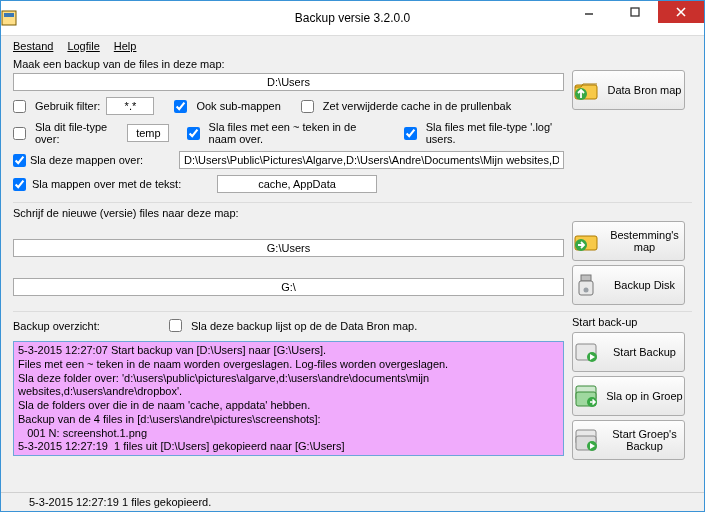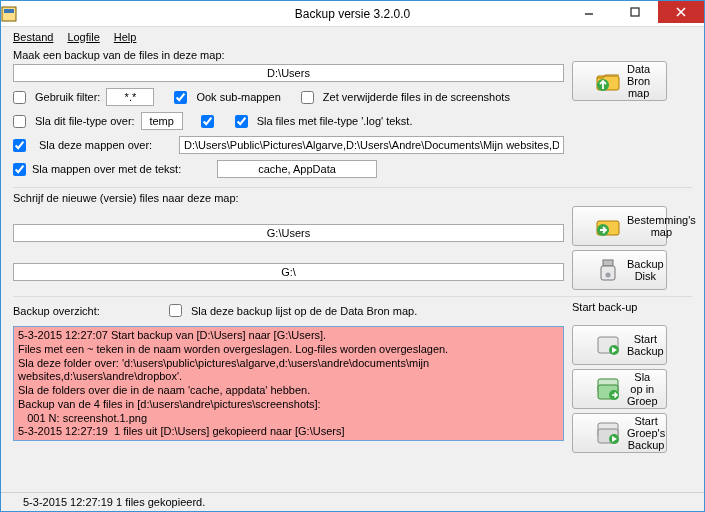--- a/index.html
+++ b/index.html
@@ -8,21 +8,21 @@
 
   .window {
     width: 705px; height: 512px;
     border: 1px solid #3a93d6;
     background: #f0f0f0;
     display: flex; flex-direction: column;
     position: relative;
   }
 
   .titlebar {
-    height: 26px; background: #fff;
+    height: 35px; background: #fff;
     border-bottom: 1px solid #dcdcdc;
     display: flex; align-items: center;
     position: relative;
   }
   .titlebar-title { position:absolute; left:0; right:0; text-align:center; font-size:12px; color:#000; pointer-events:none;}
   .titlebar-icon { width:16px; height:16px; margin-right:6px; }
   .win-buttons { position:absolute; right:0; top:0; height:22px; display:flex;}
   .win-btn { width:46px; height:22px; display:flex; align-items:center; justify-content:center; font-size:12px;}
   .win-btn.min, .win-btn.max { background:#fff; color:#333;}
   .win-btn.close { background:#c9302c; color:#fff;}
@@ -49,54 +49,54 @@
     text-align:center;
   }
   input[type=checkbox] { width:13px; height:13px; margin:0 3px 0 0; }
 
   .side-col {
     width: 120px;
     display:flex; flex-direction:column; gap:4px;
   }
 
   .big-btn {
-    width: 95px; height:40px;
+    width: 113px; height:40px;
     border:1px solid #acacac; border-radius:3px;
     background: linear-gradient(#fdfdfd,#e8e8e8);
     display:flex; align-items:center; gap:6px;
-    padding: 0 22px;
+    padding: 0 0;
     font-size:11px; color:#000;
     cursor:pointer;
     text-align:left; line-height:1.1;
   }
   .big-btn .bicon { width:26px; height:26px; flex-shrink:0; border-radius:50%; display:flex; align-items:center; justify-content:center; position:relative;}
   .big-btn .blabel { flex:1; text-align:center; }
 
   .main-and-side { display:flex; gap:8px; align-items:flex-start; }
   .main-col { flex:1; display:flex; flex-direction:column; }
 
   .wide-input { width: 100%; }
   .log-area {
     width:100%; height:115px;
-    border:1px solid #6ca6d9; background:#fca5a5;
+    border:1px solid #6ca6d9; background:#f0abfc;
     font-size:11px; padding:2px 4px;
     white-space:pre-wrap; overflow:auto;
     line-height:1.25;
   }
 
   .statusbar {
     border-top:1px solid #d0d0d0;
-    padding: 3px 22px; font-size:11px; color:#000;
+    padding: 3px 28px; font-size:11px; color:#000;
     background:#f0f0f0;
   }
 
   .folder-icon svg, .disk-icon svg, .play-icon svg { display:block; }
 
   .thinhr { border:none; border-top:1px solid #dcdcdc; margin:6px 0 4px 0; }
-  .skip-folders-label-cell { display:flex; align-items:center; gap:10px; min-width:160px;}
+  .skip-folders-label-cell { display:flex; align-items:center; gap:1px; min-width:160px;}
 </style>
 </head>
 <body>
 
 <div class="window">
 
   <div class="titlebar">
     <span class="titlebar-icon">
       <svg width="16" height="16">
           <rect x="1" y="1" width="14" height="14" fill="#ffe08a" stroke="#7a5c00"></rect>
@@ -141,32 +141,33 @@
 
         <div class="row">
           <input type="checkbox" style="">
           <label class="plain">Gebruik filter:</label>
           <input type="text" class="field" style="width: 48px;" value="*.*">
           <span style="width:8px"></span>
           <input type="checkbox" checked="" style="">
           <label class="plain">Ook sub-mappen</label>
           <span style="width:8px"></span>
           <input type="checkbox" style="">
-          <label class="plain">Zet verwijderde files in de screenshots</label>
+          <label class="plain">Zet verwijderde cache in de prullenbak</label>
         </div>
 
         <div class="row">
           <input type="checkbox" style="">
           <label class="plain">Sla dit file-type over:</label>
           <input type="text" class="field" style="width: 42px;" value="temp">
           <span style="width:6px"></span>
           <input type="checkbox" checked="" style="">
+          <label class="plain">Sla files met een ~ teken in de naam over.</label>
           <span style="width:6px"></span>
           <input type="checkbox" checked="" style="">
-          <label class="plain">Sla files met file-type '.log' tekst.</label>
+          <label class="plain">Sla files met file-type '.log' users.</label>
         </div>
 
         <div class="row">
           <div class="skip-folders-label-cell">
             <input type="checkbox" checked="" style="">
             <label class="plain">Sla deze mappen over:</label>
           </div>
           <input type="text" class="field" style="flex: 1 1 0%;" value="D:\Users\Public\Pictures\Algarve,D:\Users\Andre\Documents\Mijn websites,D:\Users\Andre\Dropbox">
         </div>
 
@@ -242,21 +243,21 @@
         <div style="height:6px"></div>
         <div class="log-area">5-3-2015 12:27:07 Start backup van [D:\Users] naar [G:\Users].
 Files met een ~ teken in de naam worden overgeslagen. Log-files worden overgeslagen.
 Sla deze folder over: 'd:\users\public\pictures\algarve,d:\users\andre\documents\mijn websites,d:\users\andre\dropbox'.
 Sla de folders over die in de naam 'cache, appdata' hebben.
 Backup van de 4 files in [d:\users\andre\pictures\screenshots]:
    001 N: screenshot.1.png
 5-3-2015 12:27:19  1 files uit [D:\Users] gekopieerd naar [G:\Users]</div>
       </div>
       <div class="side-col">
-        <label class="plain" style="margin-bottom:8px">Start back-up</label>
+        <label class="plain" style="">Start back-up</label>
         <button class="big-btn">
           <span class="bicon play-icon">
             <svg width="26" height="26">
                 <rect x="3" y="5" width="20" height="16" rx="2" fill="#e8e8e8" stroke="#888"></rect>
                 <circle cx="19" cy="18" r="5" fill="#39a845"></circle>
                 <path d="M17 15 L22 18 L17 21 Z" fill="#fff"></path>
               </svg>
           </span>
           <span class="blabel">Start Backup</span>
         </button>

